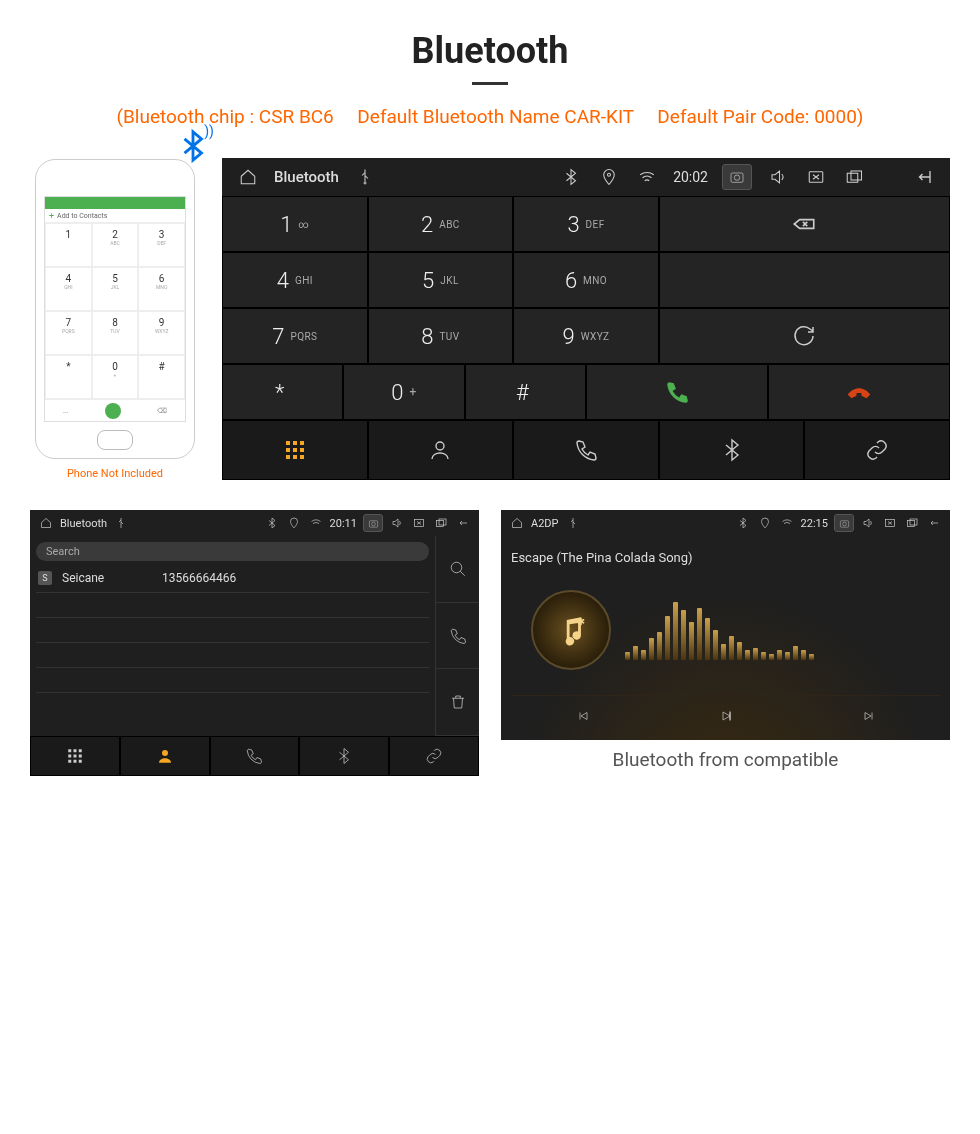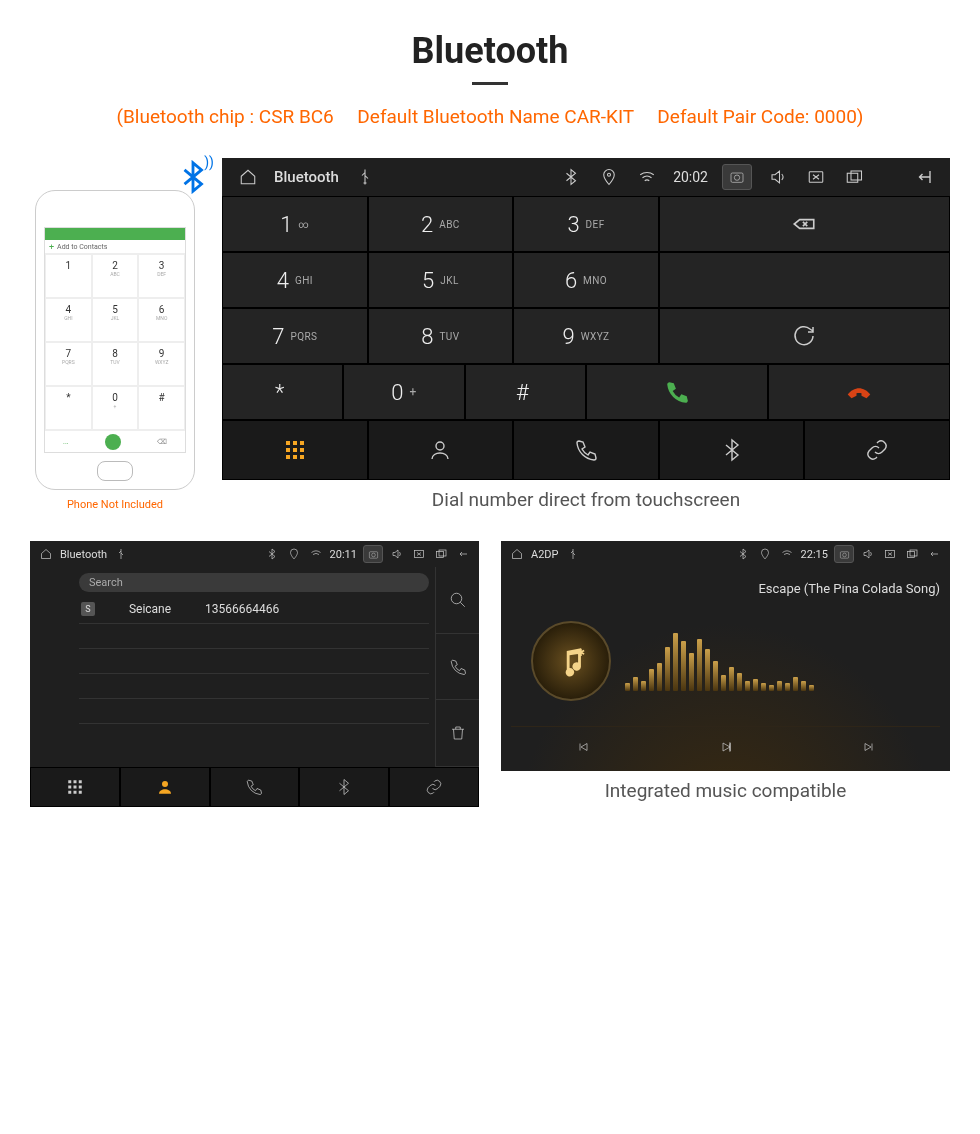--- a/index.html
+++ b/index.html
@@ -41,31 +41,31 @@
   .caption{text-align:center;font-size:19px;color:#555;margin-top:8px;}
   .caption small{display:block;color:#666;}
   .row2{display:flex;gap:22px;margin-top:30px;}
   .panel{flex:1;}
   .screen-sm{background:#1f1f1f;}
   .screen-sm .topbar{font-size:11px;padding:4px 8px;gap:6px;}
   .screen-sm .ic{width:16px;height:16px;}
   .screen-sm .ic svg{width:12px;height:12px;}
   .screen-sm .ic-box{width:20px;height:18px;}
   .body-sm{display:flex;height:200px;}
-  .contacts-main{flex:1;padding:6px;margin-left:43px;}
+  .contacts-main{flex:1;padding:6px;}
   .search{background:#3a3a3a;color:#aaa;border-radius:10px;font-size:11px;padding:3px 10px;margin-bottom:6px;}
   .contact-row{display:flex;gap:10px;padding:4px 2px;font-size:12px;color:#ddd;align-items:center;}
   .contact-row .tag{background:#555;width:14px;height:14px;display:flex;align-items:center;justify-content:center;font-size:9px;border-radius:2px;}
-  .contact-row .name{flex:0 0 90px;text-align:center;}
+  .contact-row .name{flex:0 0 90px;}
   .sep-line{height:1px;background:#333;margin:3px 0;}
   .side-icons{width:44px;border-left:1px solid #333;display:flex;flex-direction:column;}
   .side-icons .cell{flex:1;display:flex;align-items:center;justify-content:center;border-bottom:1px solid #333;}
   .tabs-sm{display:grid;grid-template-columns:repeat(5,1fr);background:#1a1a1a;}
   .tabs-sm .tab{height:40px;}
-  .music-body{height:204px;display:flex;flex-direction:column;justify-content:space-between;align-items:flex-end;padding:14px 10px 4px;background:radial-gradient(circle at 50% 130%,#3a2a10 0%,#1f1f1f 60%);}
+  .music-body{height:204px;display:flex;flex-direction:column;justify-content:space-between;align-items:flex-start;padding:14px 10px 4px;background:radial-gradient(circle at 50% 130%,#3a2a10 0%,#1f1f1f 60%);}
   .track{color:#ddd;font-size:13px;}
   .music-art{display:flex;align-items:center;width:100%;padding:0 20px;}
   .disc{width:80px;height:80px;border-radius:50%;border:2px solid #5a4a2a;display:flex;align-items:center;justify-content:center;background:radial-gradient(circle,#6a5020 0%,#2a1f0a 70%);}
   .bars{flex:1;display:flex;align-items:flex-end;gap:3px;height:60px;margin-left:14px;}
   .bars span{display:block;width:5px;background:linear-gradient(#cba04a,#4a3510);border-radius:1px;}
   .m-ctrl{display:flex;width:100%;justify-content:space-around;padding:6px 0;border-top:1px solid #2e2518;}
   .m-ctrl .ic{width:28px;height:28px;}
   svg.phone-ic{stroke:none;fill:#4caf50;}
   svg.phone-ic.red{fill:#d84315;}
 </style>
@@ -286,21 +286,20 @@
                 <path d="M6 7l12 10-6 5V2l6 5L6 17"></path>
               </svg>
             </div>
           <div class="tab">
               <svg width="24" height="24" viewBox="0 0 24 24" stroke="#ccc" fill="none" stroke-width="1.4">
                 <path d="M10 14a5 5 0 007 0l3-3a5 5 0 00-7-7l-1 1M14 10a5 5 0 00-7 0l-3 3a5 5 0 007 7l1-1"></path>
               </svg>
             </div>
         </div>
       </div>
-      <div class="caption">Dial number direct from touchscreen</div>
     </div>
   </div>
 
   <div class="row2">
     <div class="panel">
       <div class="screen-sm">
         <div class="topbar">
           <span class="ic">
               <svg viewBox="0 0 24 24">
                 <path d="M3 11l9-8 9 8v10H3z"></path>
@@ -549,17 +548,17 @@
               </span>
             <span class="ic">
                 <svg viewBox="0 0 24 24" fill="#ddd">
                   <path d="M18 5v14M4 5l12 7L4 19z"></path>
                 </svg>
               </span>
           </div>
         </div>
       </div>
       <div class="caption">
-        <span>Integrated music compatible</span>
+        <span>Bluetooth from compatible</span>
       </div>
     </div>
   </div>
 </div>
 
 </body></html>

